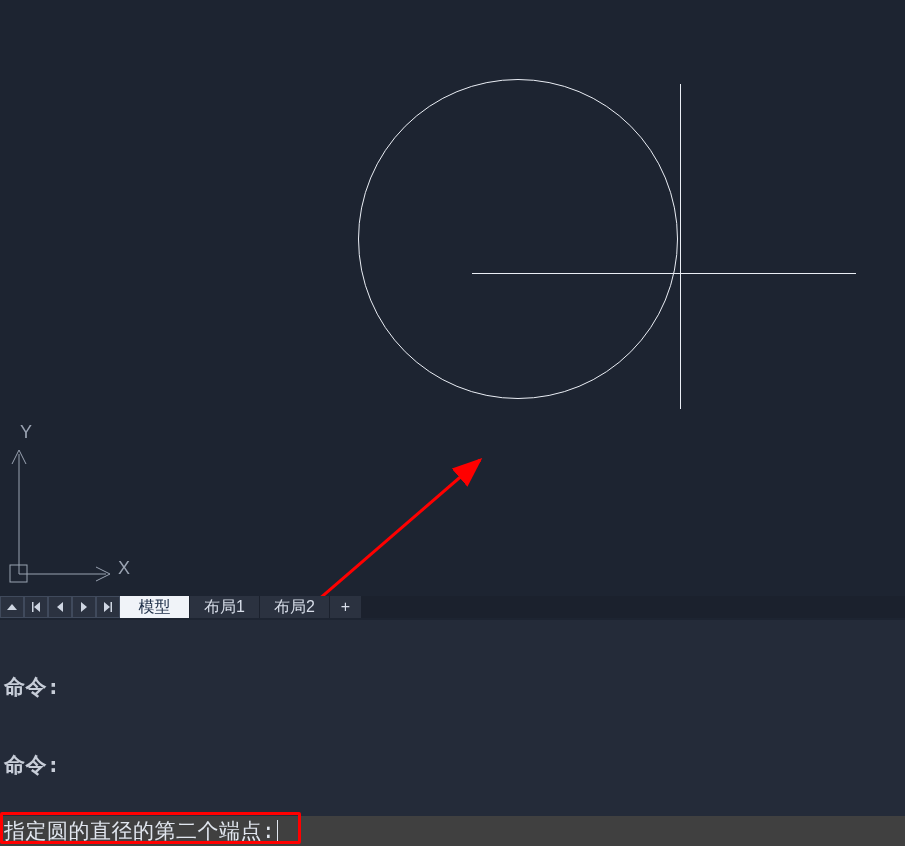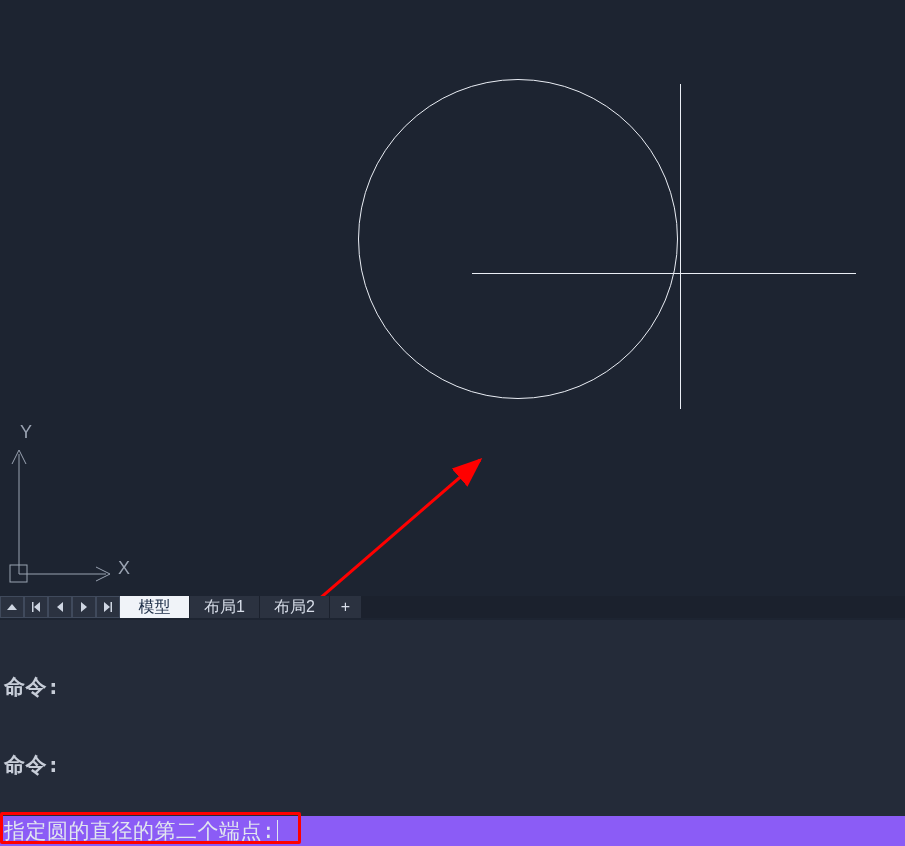--- a/index.html
+++ b/index.html
@@ -110,21 +110,21 @@
     width: 905px;
     height: 24px;
     background: #242b39;
   }
   .command-input-row {
     position: absolute;
     top: 816px;
     left: 0;
     width: 905px;
     height: 30px;
-    background: #8b5cf6;
+    background: #404040;
     display: flex;
     align-items: center;
     font-size: 21px;
     color: #e1e6ef;
     padding-left: 4px;
     font-family: "SimSun", "NSimSun", monospace;
   }
   .command-input-row .prompt { letter-spacing: 0.5px; }
   .command-input-row .caret {
     display: inline-block;

